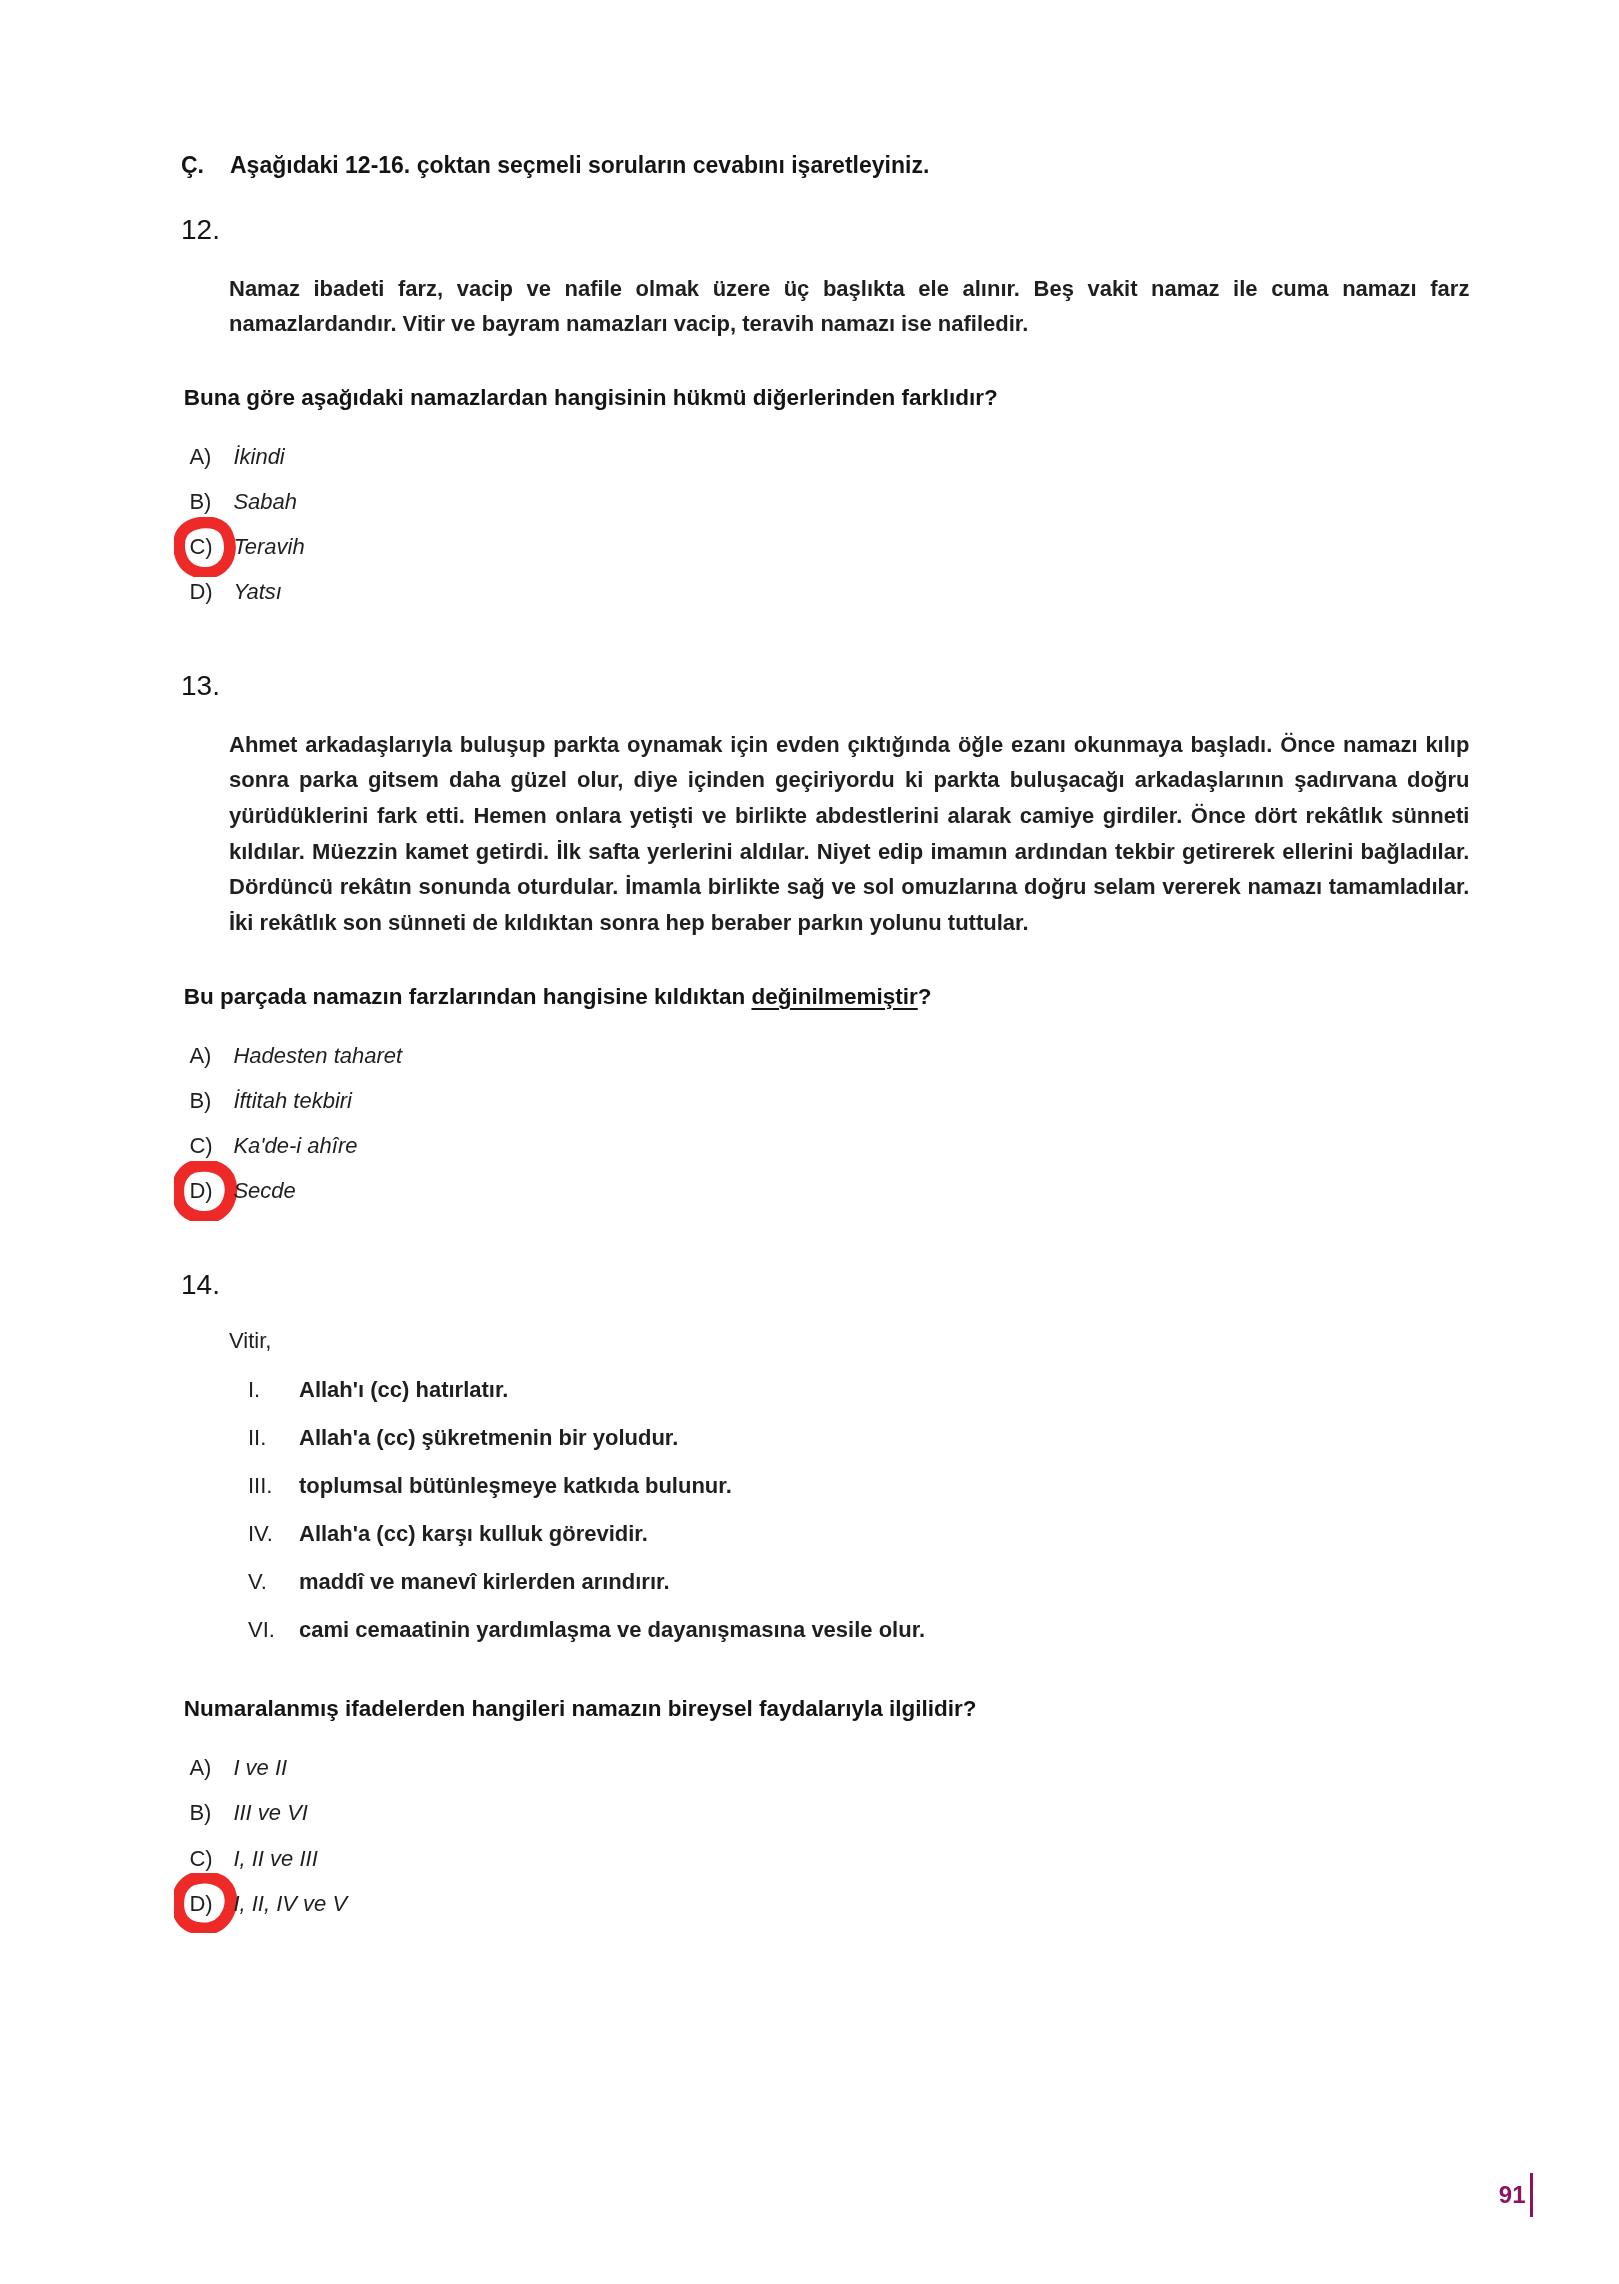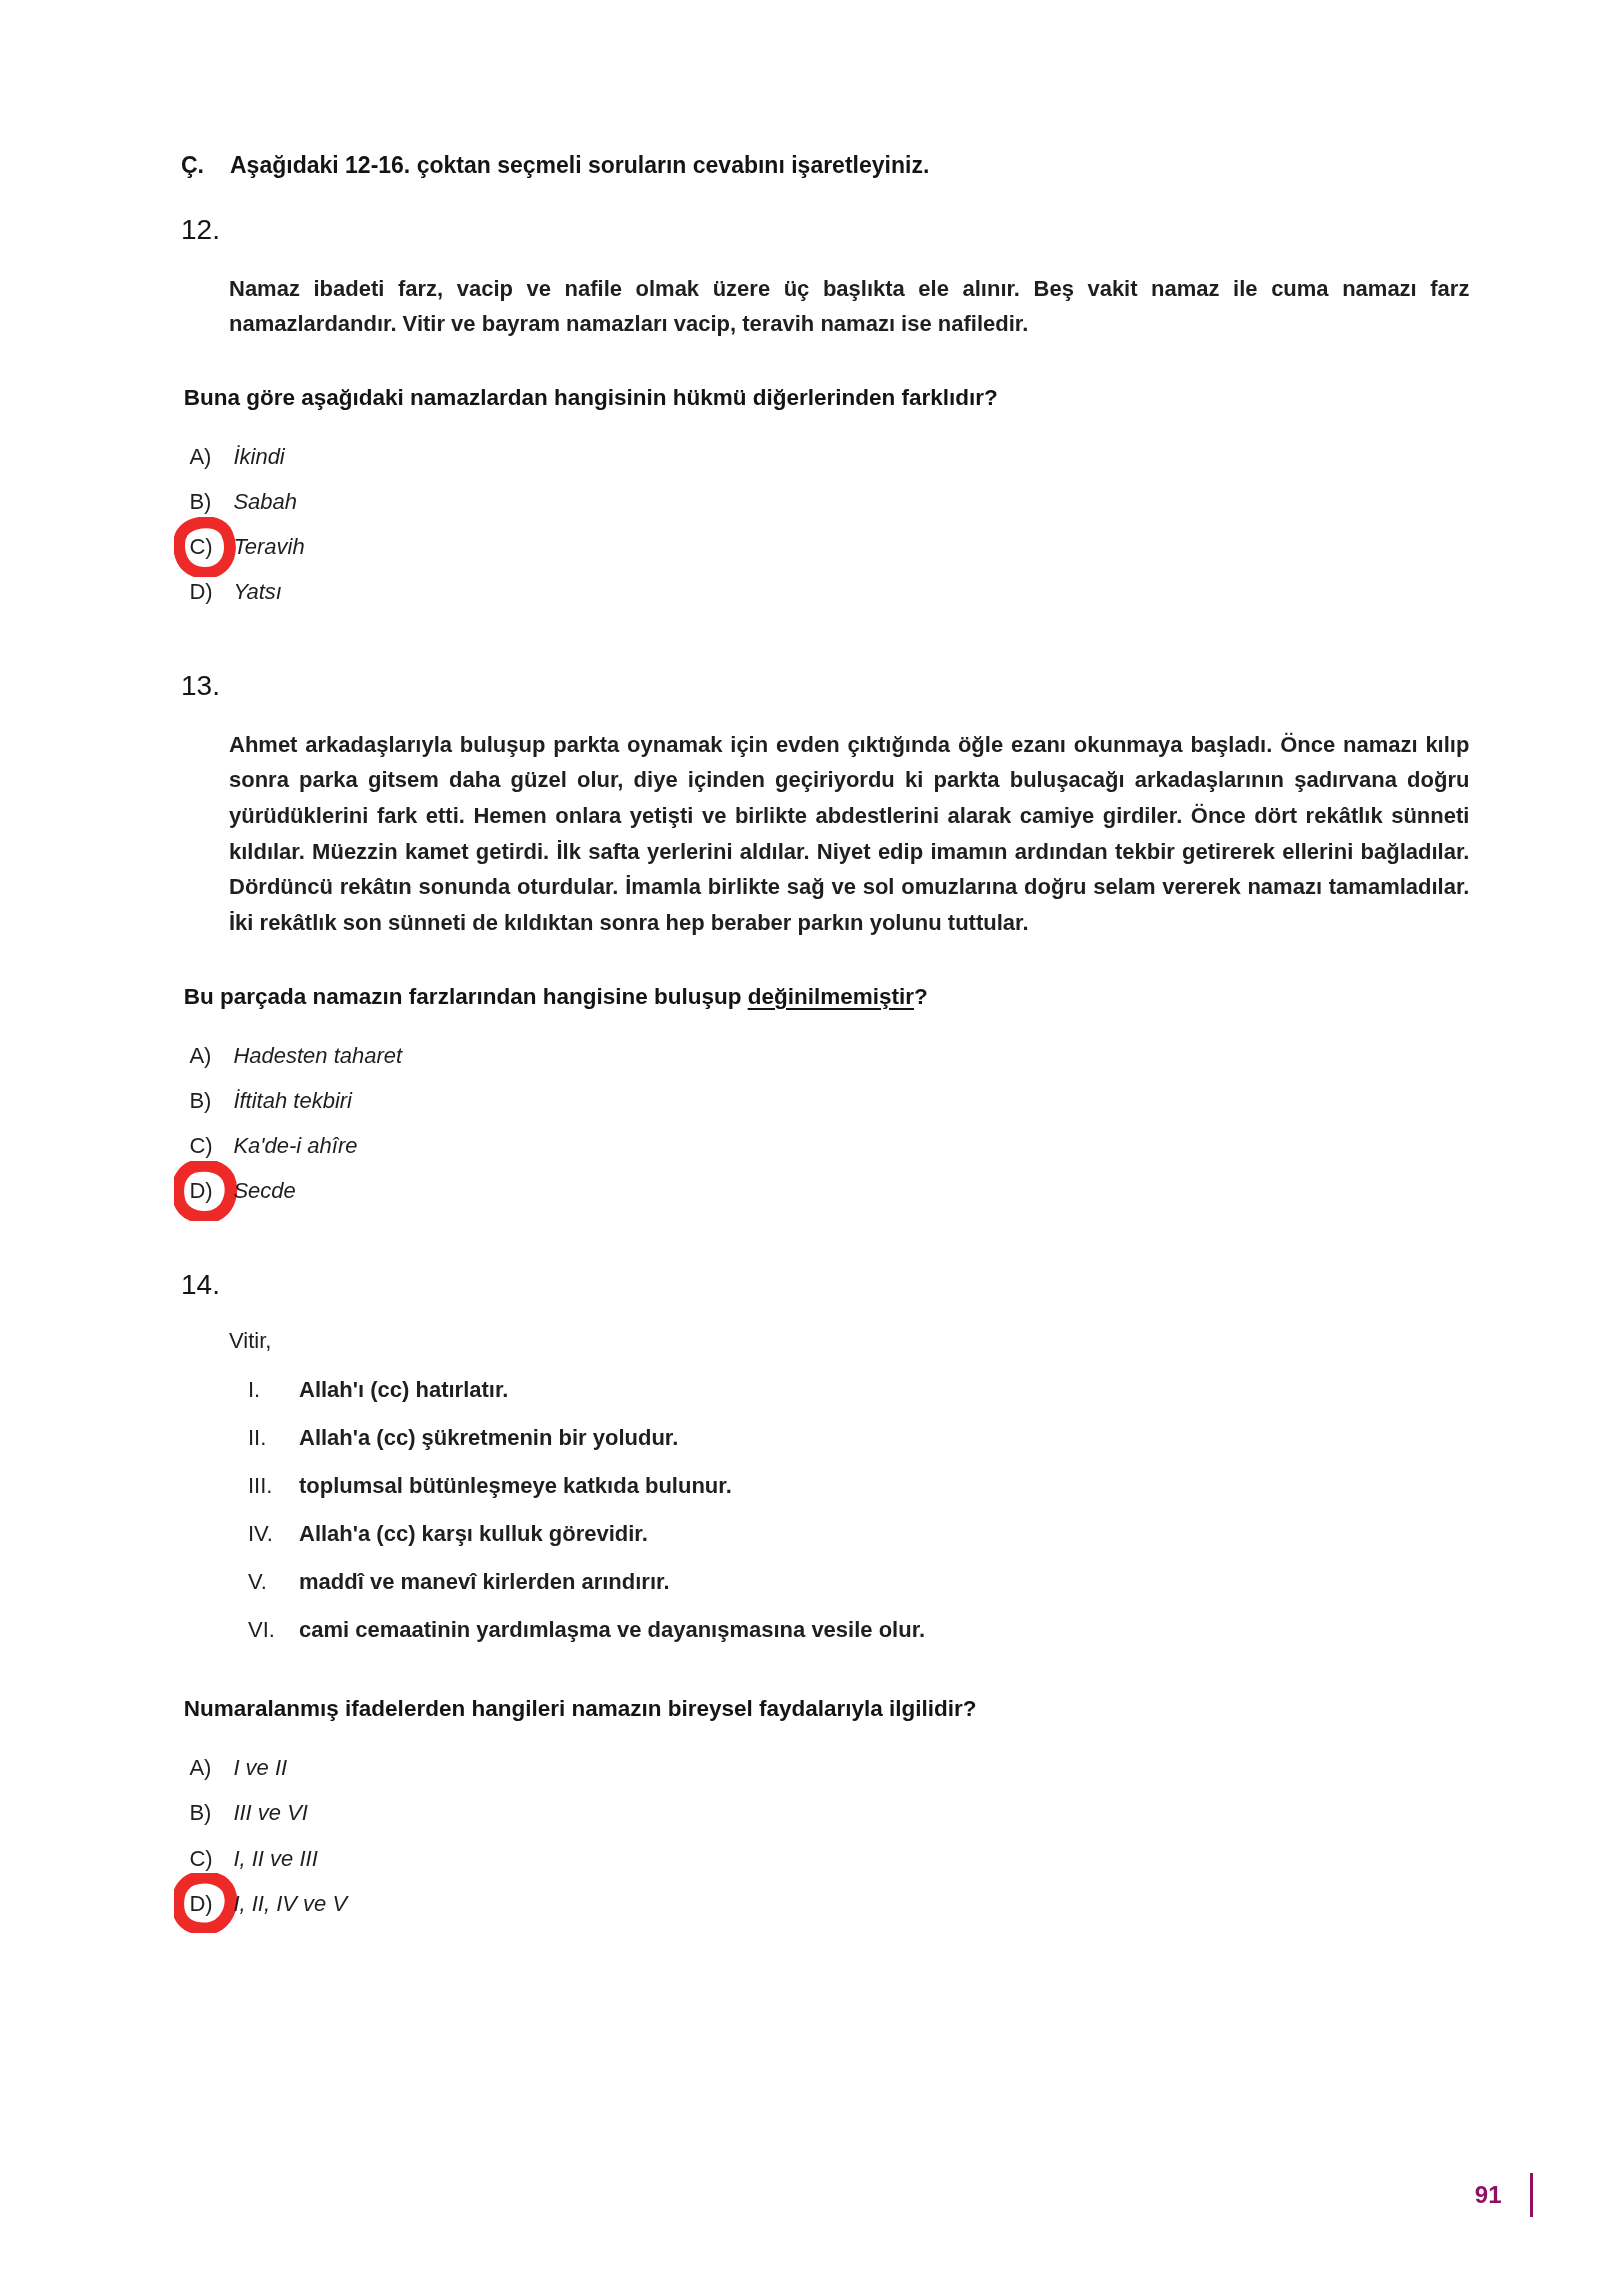--- a/index.html
+++ b/index.html
@@ -170,21 +170,21 @@
     right: 0;
     display: flex;
     align-items: center;
     justify-content: flex-end;
   }
   .page-number {
     font-size: 24px;
     font-weight: 700;
     color: #8e1260;
     line-height: 1;
-    padding-right: 28px;
+    padding-right: 4px;
   }
   .footer-rule {
     width: 3.5px;
     height: 44px;
     background: #8e1260;
     margin-right: 87px;
   }
 </style>
 </head>
 <body>
@@ -237,21 +237,21 @@
     </div>
 
     <div class="gap-lg"></div>
 
     <div class="question">
       <div class="q-number">13.</div>
       <div class="q-body">
         <p>Ahmet arkadaşlarıyla buluşup parkta oynamak için evden çıktığında öğle ezanı okunmaya başladı. Önce namazı kılıp sonra parka gitsem daha güzel olur, diye içinden geçiriyordu ki parkta buluşacağı arkadaşlarının şadırvana doğru yürüdüklerini fark etti. Hemen onlara yetişti ve birlikte abdestlerini alarak camiye girdiler. Önce dört rekâtlık sünneti kıldılar. Müezzin kamet getirdi. İlk safta yerlerini aldılar. Niyet edip imamın ardından tekbir getirerek ellerini bağladılar. Dördüncü rekâtın sonunda oturdular. İmamla birlikte sağ ve sol omuzlarına doğru selam vererek namazı tamamladılar. İki rekâtlık son sünneti de kıldıktan sonra hep beraber parkın yolunu tuttular.</p>
       </div>
       <div class="q-stem">
-        <span>Bu parçada namazın farzlarından hangisine buluşup </span><span class="underlined">değinilmemiştir</span><span>?</span>
+        <span>Bu parçada namazın farzlarından hangisine kıldıktan </span><span class="underlined">değinilmemiştir</span><span>?</span>
       </div>
       <div class="options">
 
         <div class="option">
           <span class="opt-letter">A)</span>
           <span class="opt-text">Hadesten taharet</span>
         </div>
 
         <div class="option">
           <span class="opt-letter">B)</span>

